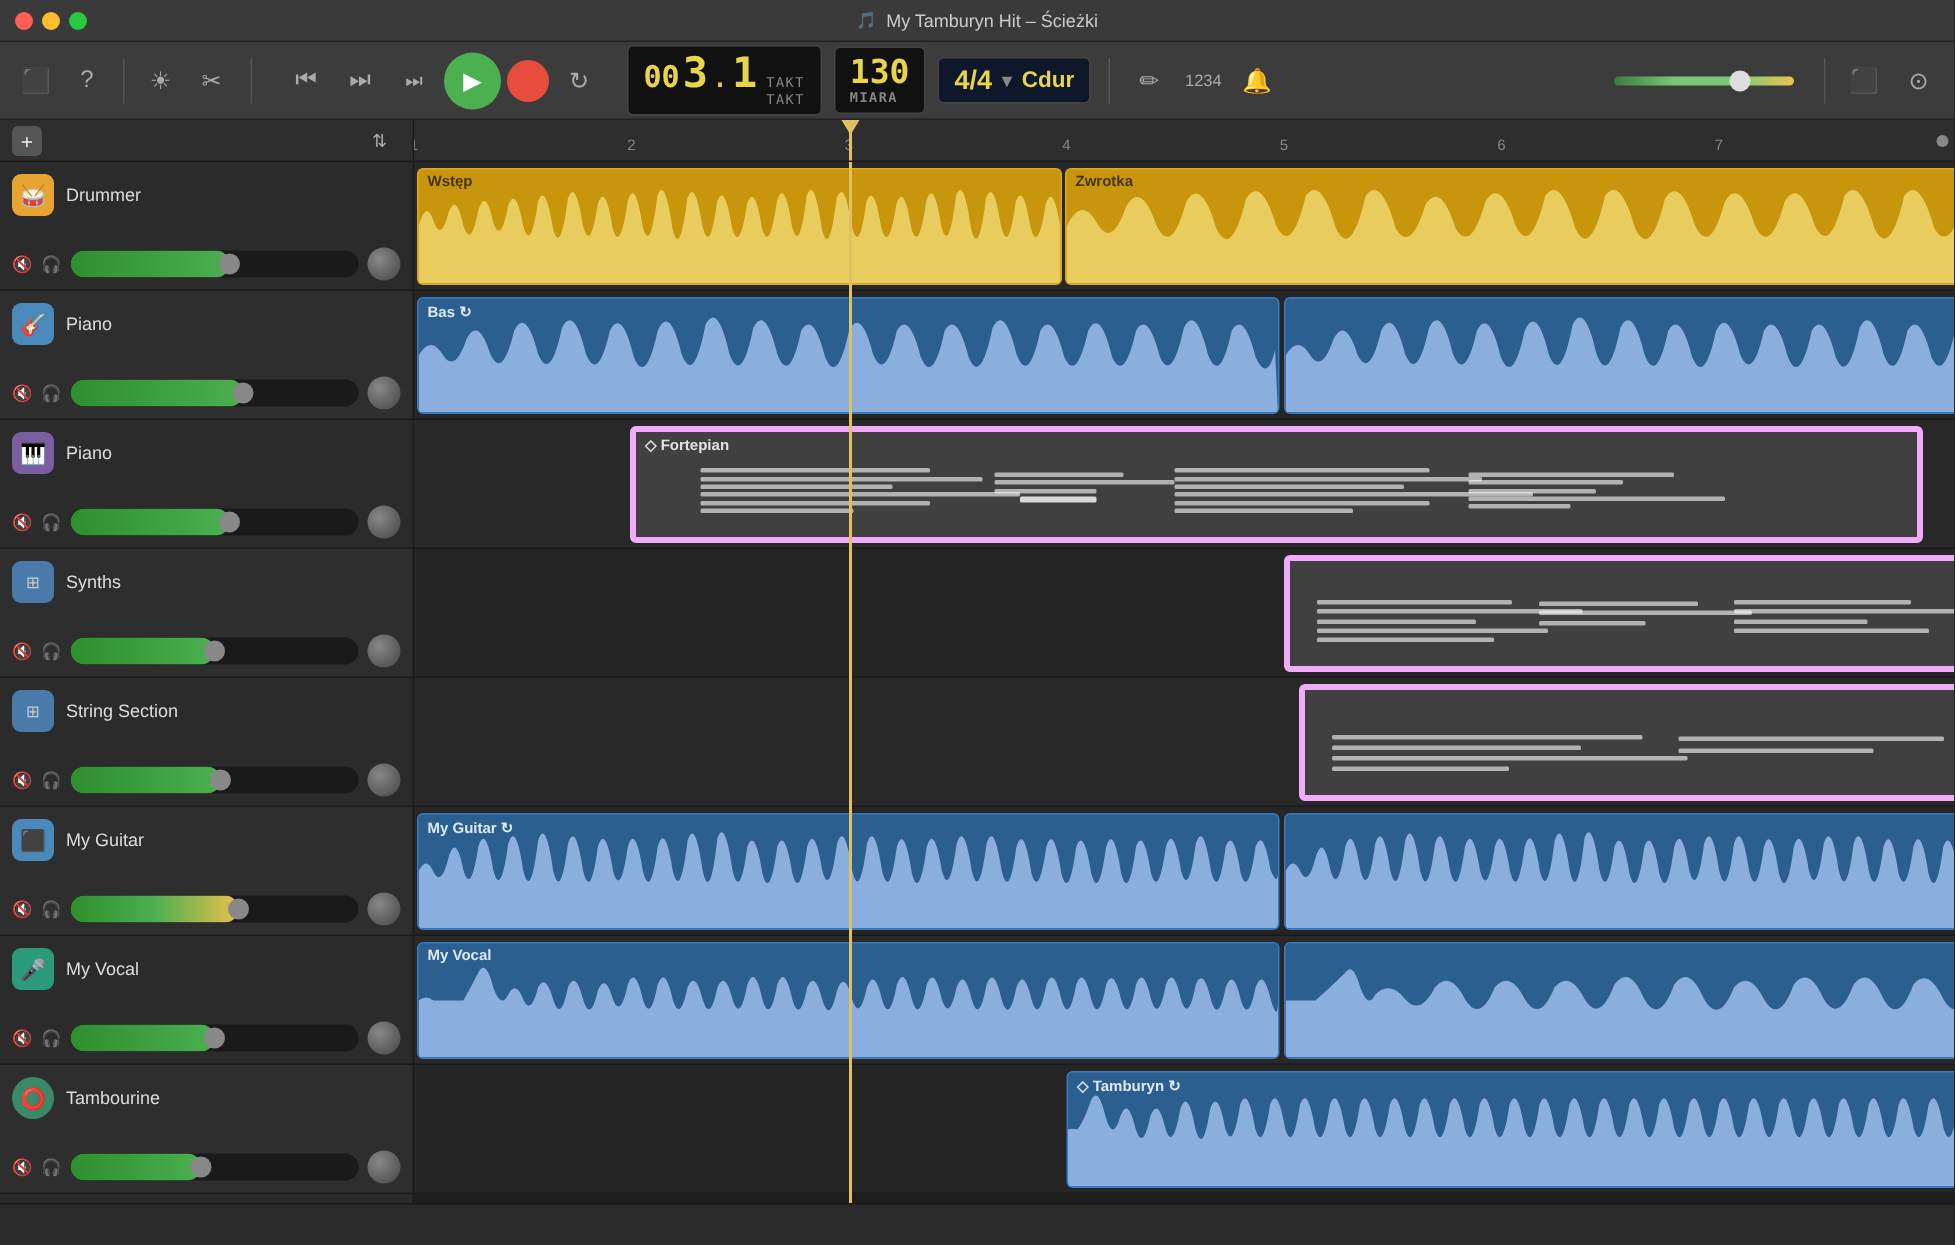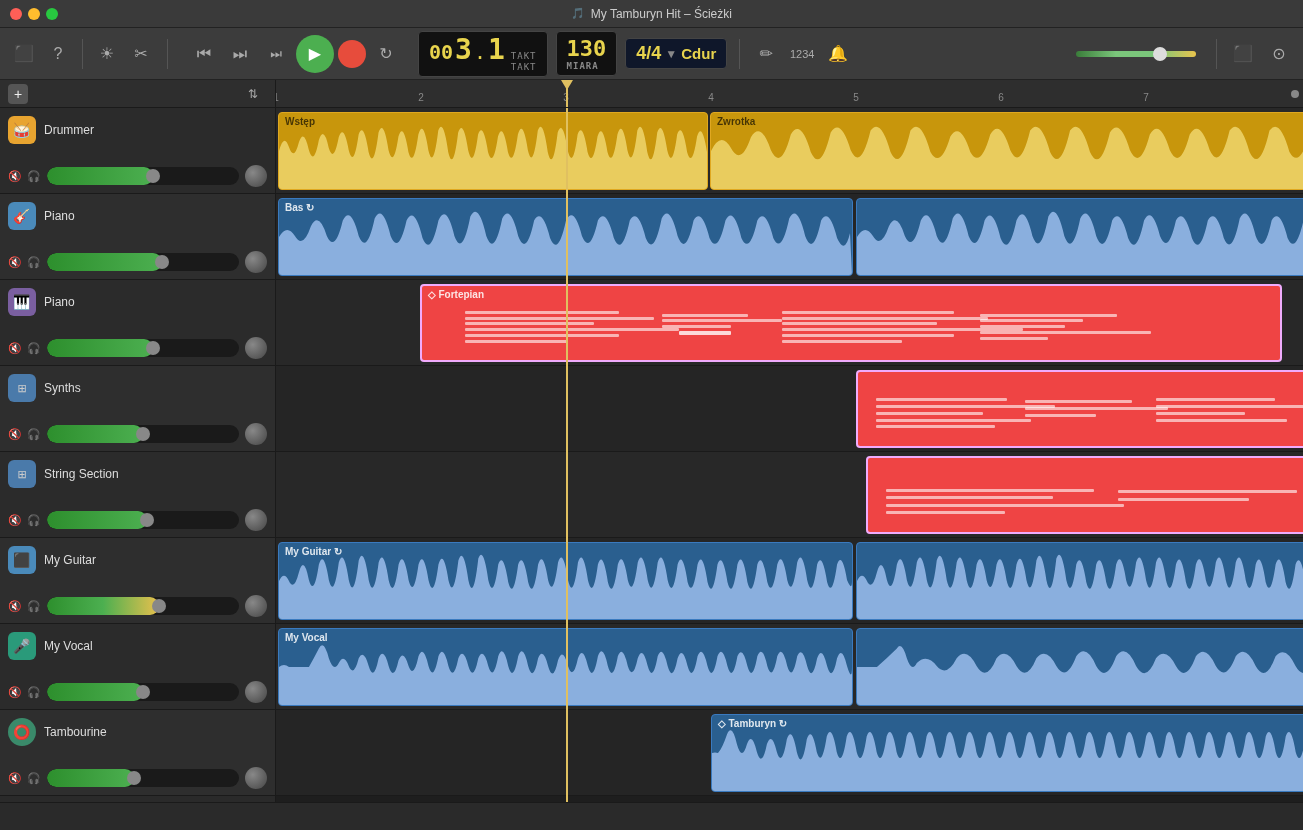--- a/index.html
+++ b/index.html
@@ -349,22 +349,22 @@
 
     
     .region svg {
       position: absolute;
       top: 0; left: 0;
       width: 100%; height: 100%;
     }
 
     
     .region-green {
-      background: #ef4444;
-      border: 2px solid #f0abfc;
+      background: #404040;
+      border: 4px solid #f0abfc;
     }
     .region-green .midi-notes {
       position: absolute;
       top: 16px;
       left: 0; right: 0;
       bottom: 0;
     }
     .midi-note {
       position: absolute;
       height: 3px;

